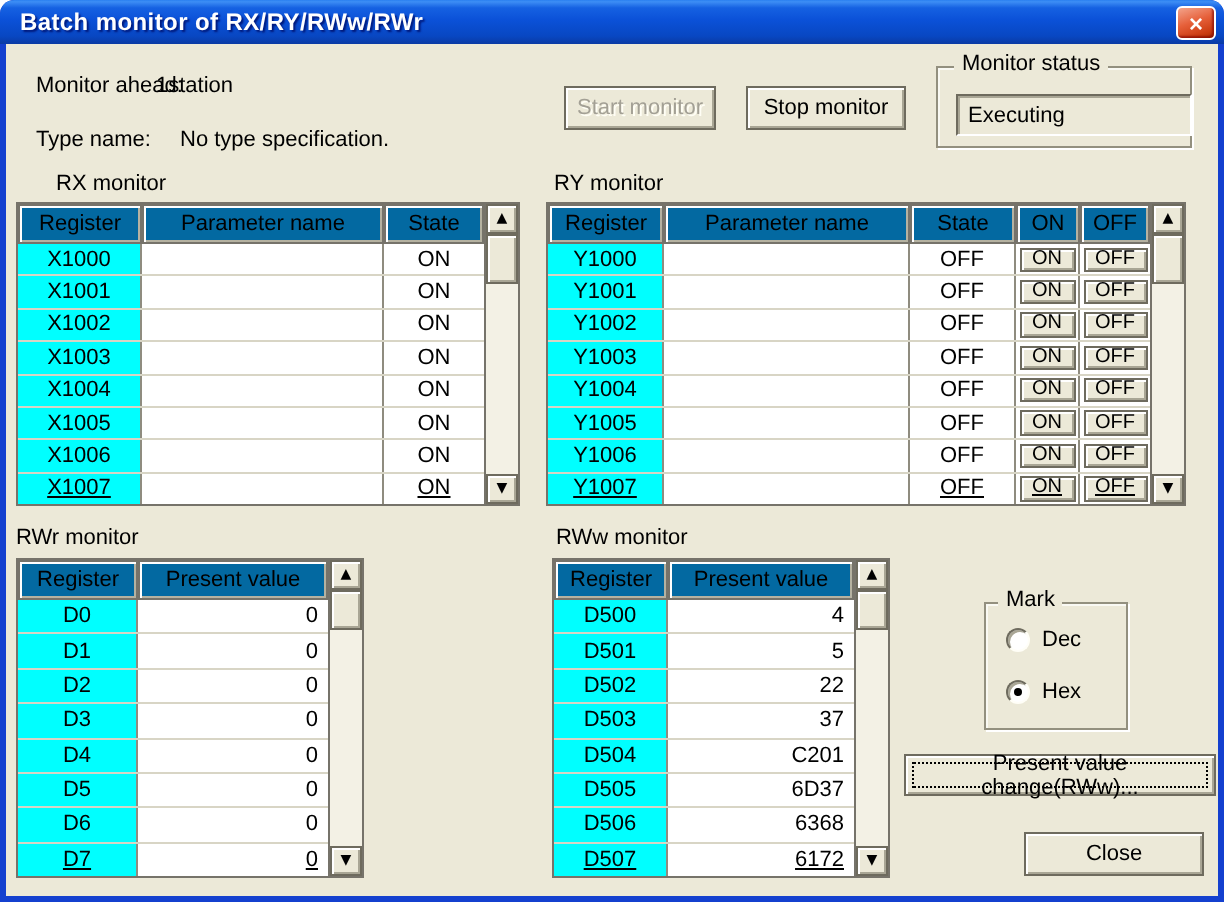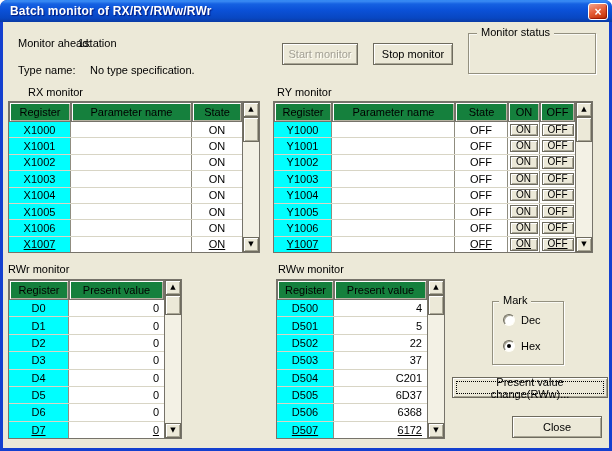--- a/index.html
+++ b/index.html
@@ -50,21 +50,21 @@
   .radio-row { position:absolute; left:10px; display:flex; align-items:center; gap:6px; }
   .radio { width:12px; height:12px; border-radius:50%; background:#fff;
     border:1px solid; border-color:#6e6b5e #fffef7 #fffef7 #6e6b5e;
     box-shadow:inset 1px 1px 0 #a9a695; display:flex; align-items:center; justify-content:center; }
   .radio.sel::after { content:''; width:4px; height:4px; border-radius:50%; background:#000; }
 
   
   .grid { position:absolute; display:flex; background:#fff; border:1px solid #76736a; }
   .grid-main { flex:1; display:flex; flex-direction:column; min-width:0; }
   .grid-head { display:flex; height:20px; flex:0 0 20px; }
-  .hcell { background:#15803d; border:1px solid #76736a;
+  .hcell { background:#0369a1; border:1px solid #76736a;
     box-shadow:inset 1px 1px 0 #fff, inset -1px -1px 0 #b5b2a1;
     display:flex; align-items:center; justify-content:center; overflow:hidden; }
   .rows { flex:1; display:flex; flex-direction:column; }
   .row { flex:1; display:flex; border-bottom:1px solid #d8d5c5; }
   .row:last-child { border-bottom:none;text-decoration:underline; }
   .cell { display:flex; align-items:center; justify-content:center;
           border-right:1px solid #8f8c7f; overflow:hidden; white-space:nowrap; }
   .cell:last-child, .hcell:last-child { border-right-width:0; }
   .hcell:last-child { border-right:1px solid #76736a; border-right-width:1px; }
   .reg { background:#00ffff; }
@@ -111,20 +111,21 @@
     <span class="lbl" style="left:15px;top:15px;">Monitor ahead:</span>
     <span class="lbl" style="left:75px;top:15px;">1station</span>
     <span class="lbl" style="left:15px;top:42px;">Type name:</span>
     <span class="lbl" style="left:87px;top:42px;">No type specification.</span>
 
     <button class="btn disabled" style="left:279px;top:21px;width:76px;height:22px;">Start monitor</button>
     <button class="btn" style="left:370px;top:21px;width:80px;height:22px;">Stop monitor</button>
 
     <div class="group" style="left:465px;top:11px;width:128px;height:41px;text-align:center;">
       <span class="group-label">Monitor status</span>
+      <div class="status-field">Executing</div>
     </div>
 
     <span class="lbl" style="left:5px;top:64px;padding-left:20px;">RX monitor</span>
     <div class="grid rx-t" style="left:5px;top:79px;width:252px;height:152px;">
       <div class="grid-main">
         <div class="grid-head">
           <div class="hcell w0">Register</div>
           <div class="hcell w1">Parameter name</div>
           <div class="hcell w2">State</div>
         </div>

